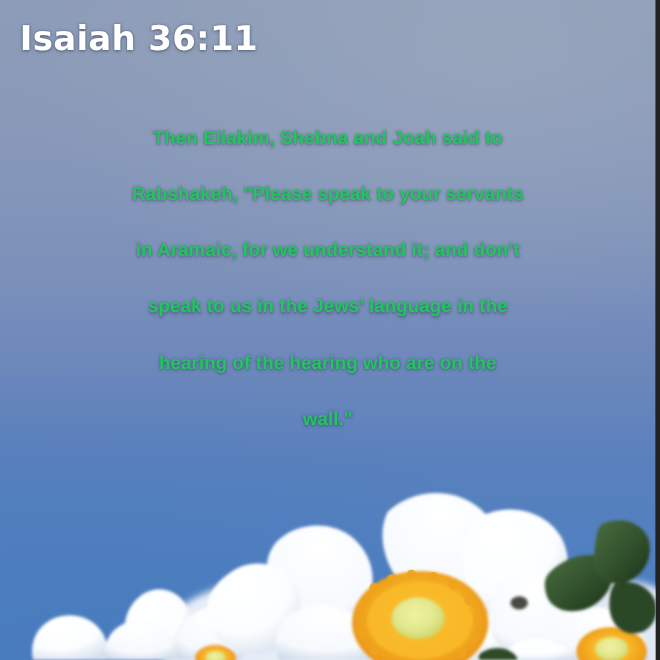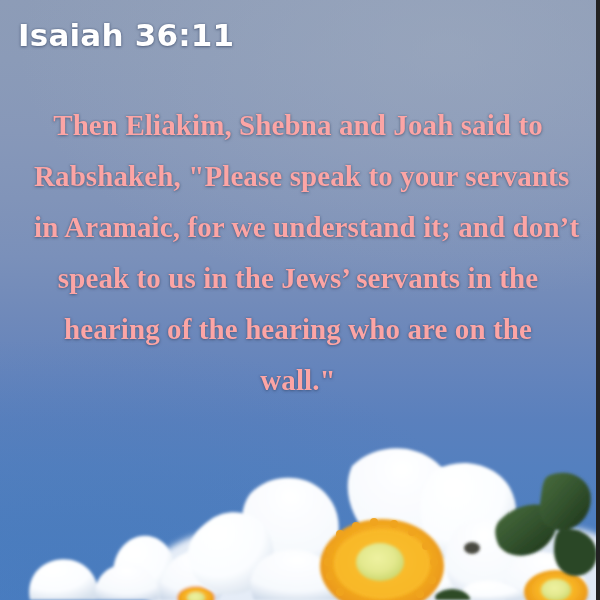--- a/index.html
+++ b/index.html
@@ -56,27 +56,27 @@
     text-shadow: 0 1px 3px rgba(40,55,85,0.55), 0 0 2px rgba(40,55,85,0.4);
     font-family: "DejaVu Sans", sans-serif;
     white-space: nowrap;
   }
   .verse {
     position: absolute;
     left: 34px;
     right: 34px;
     top: 100px;
     text-align: center;
-    color: #fca5a5;
-    font-size: 29px;
+    color: #22c55e;
+    font-size: 17px;
     font-weight: bold;
     line-height: 51px;
     letter-spacing: 0.1px;
     text-shadow: 0 1px 3px rgba(45,60,90,0.5), 0 0 2px rgba(45,60,90,0.35);
-    font-family: Liberation Serif, serif;
+    font-family: Liberation Sans, sans-serif;
   }
   .verse .vline { display: block; white-space: nowrap; }
 
   
   .flowers {
     position: absolute;
     left: 0;
     bottom: 0;
     width: 600px;
     height: 230px;
@@ -198,18 +198,18 @@
       </g>
     </svg>
   </div>
 
   <div class="title">Isaiah 36:11</div>
 
   <div class="verse">
     <span class="vline">Then Eliakim, Shebna and Joah said to</span>
     <span class="vline">Rabshakeh, "Please speak to your servants</span>
     <span class="vline">in Aramaic, for we understand it; and don’t</span>
-    <span class="vline">speak to us in the Jews’ servants in the</span>
+    <span class="vline">speak to us in the Jews’ language in the</span>
     <span class="vline">hearing of the hearing who are on the</span>
     <span class="vline">wall."</span>
   </div>
 
 </div>
 
 </body></html>

